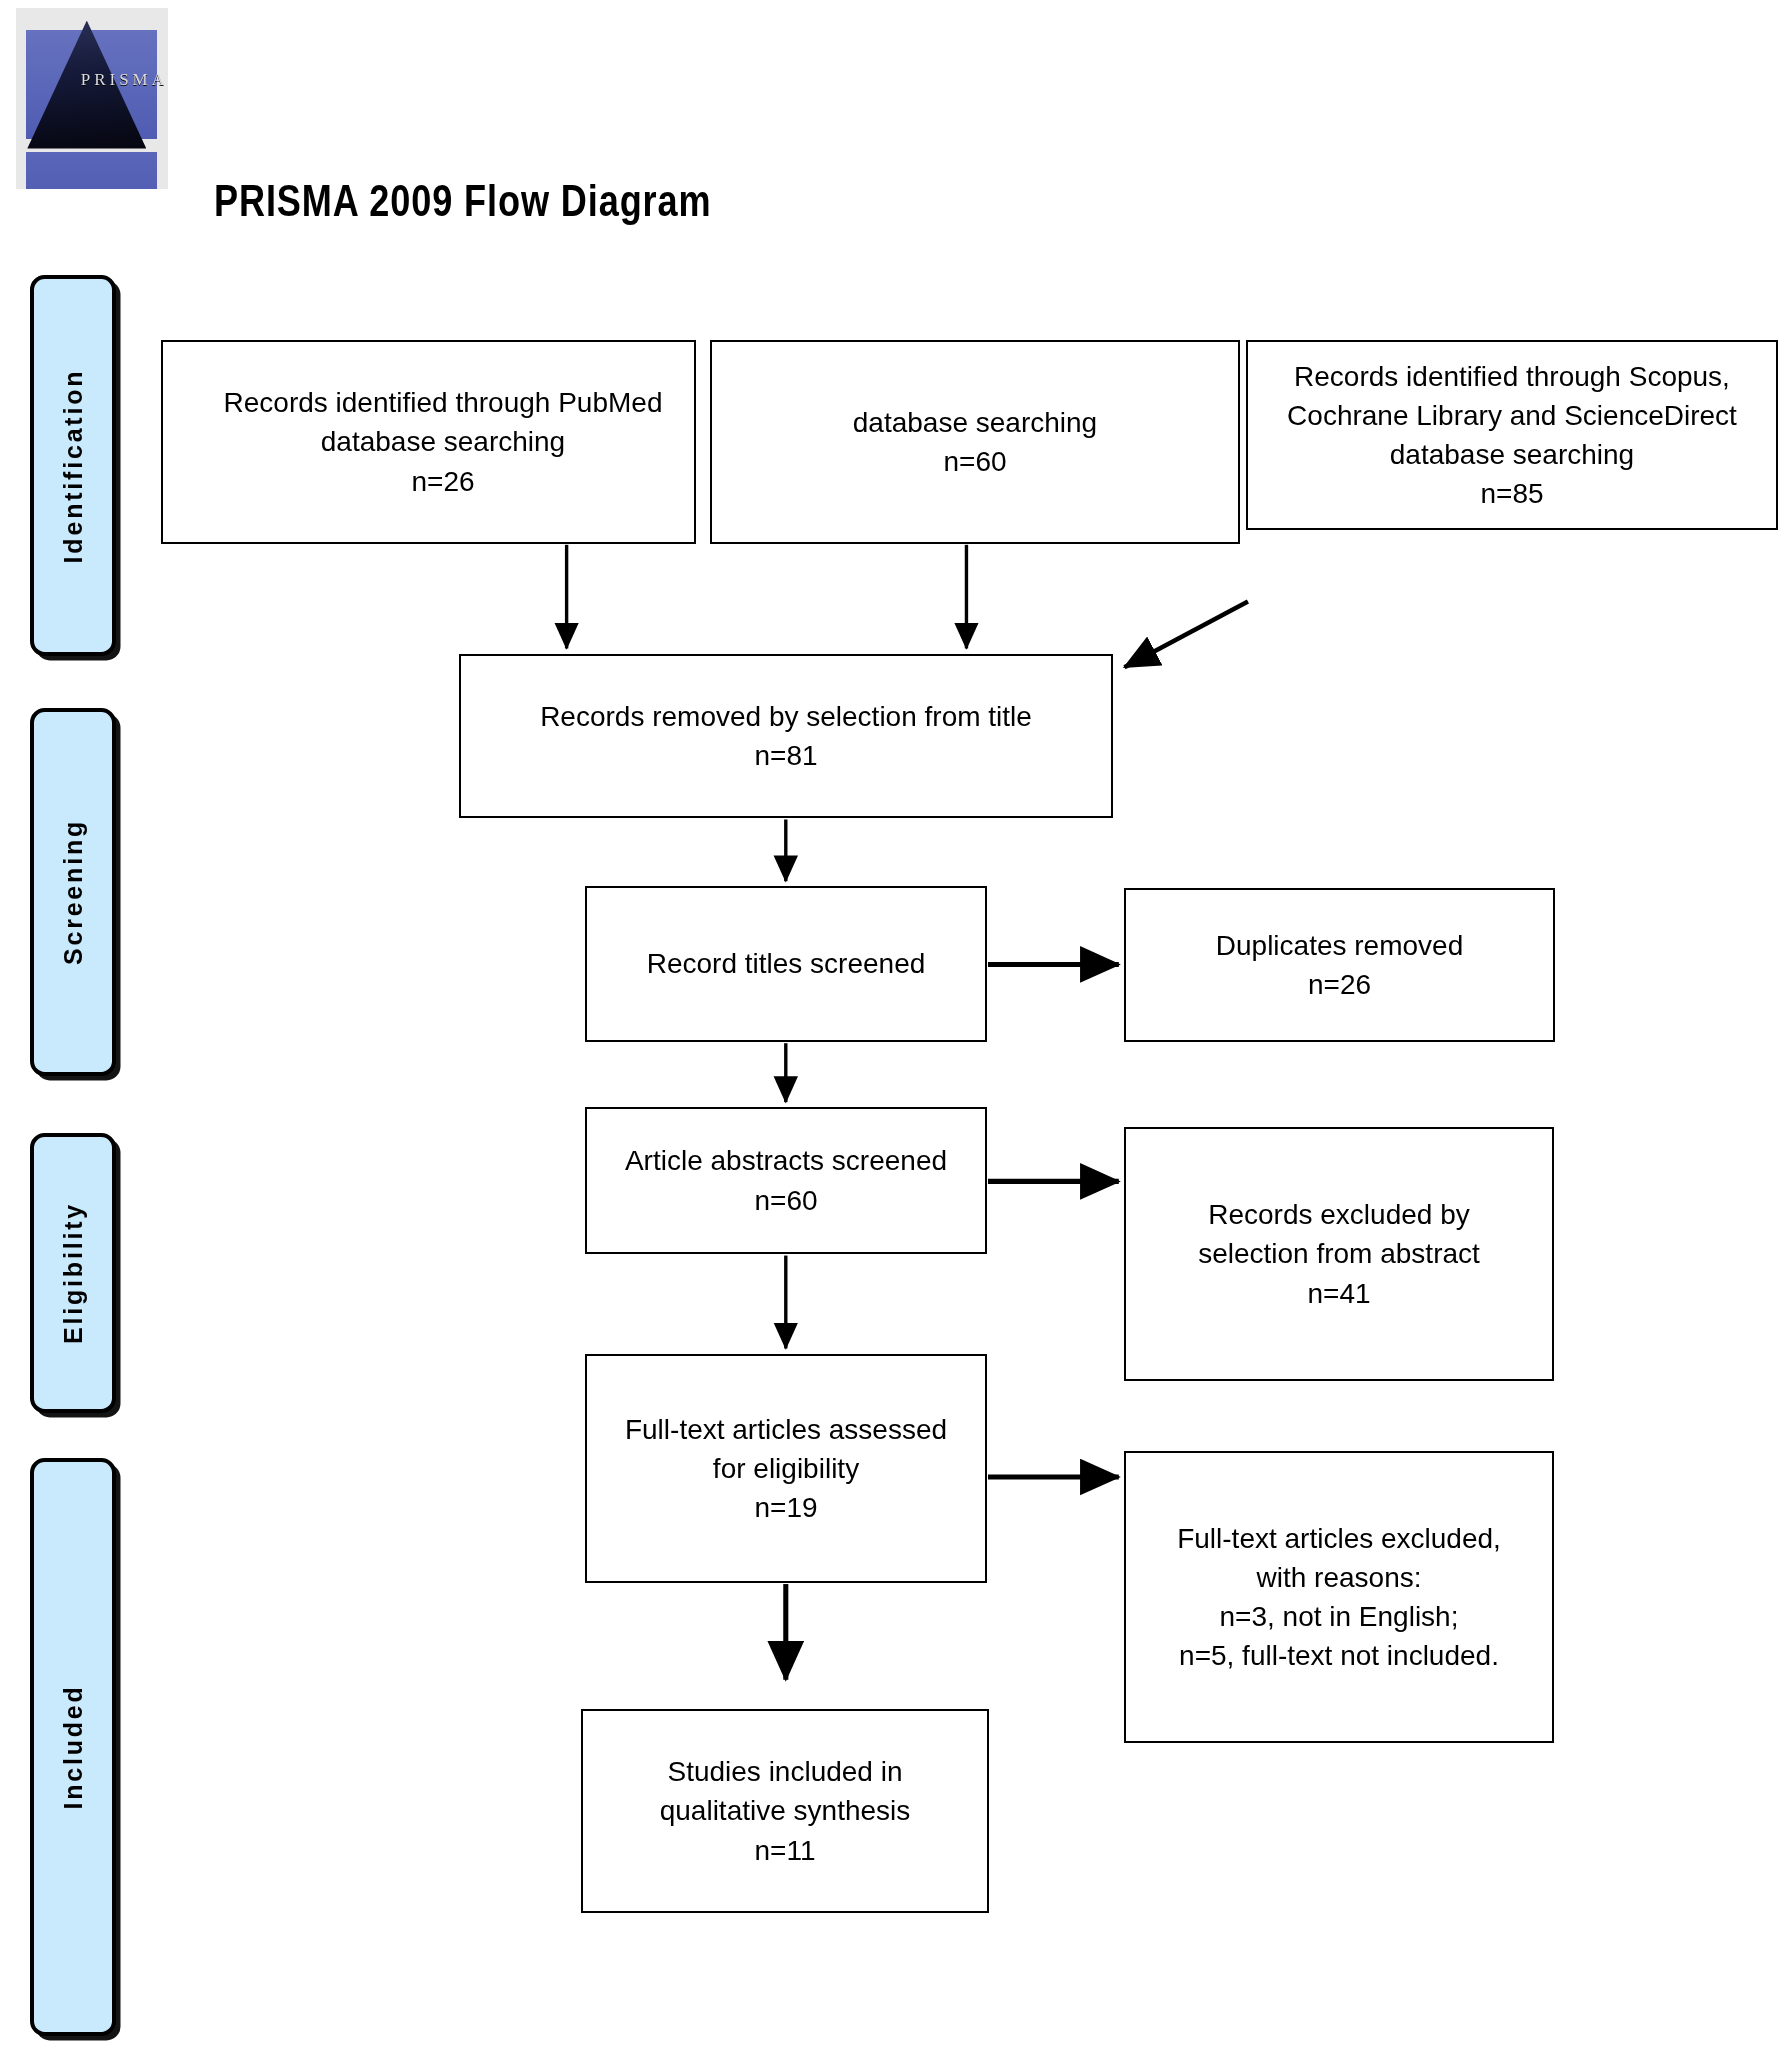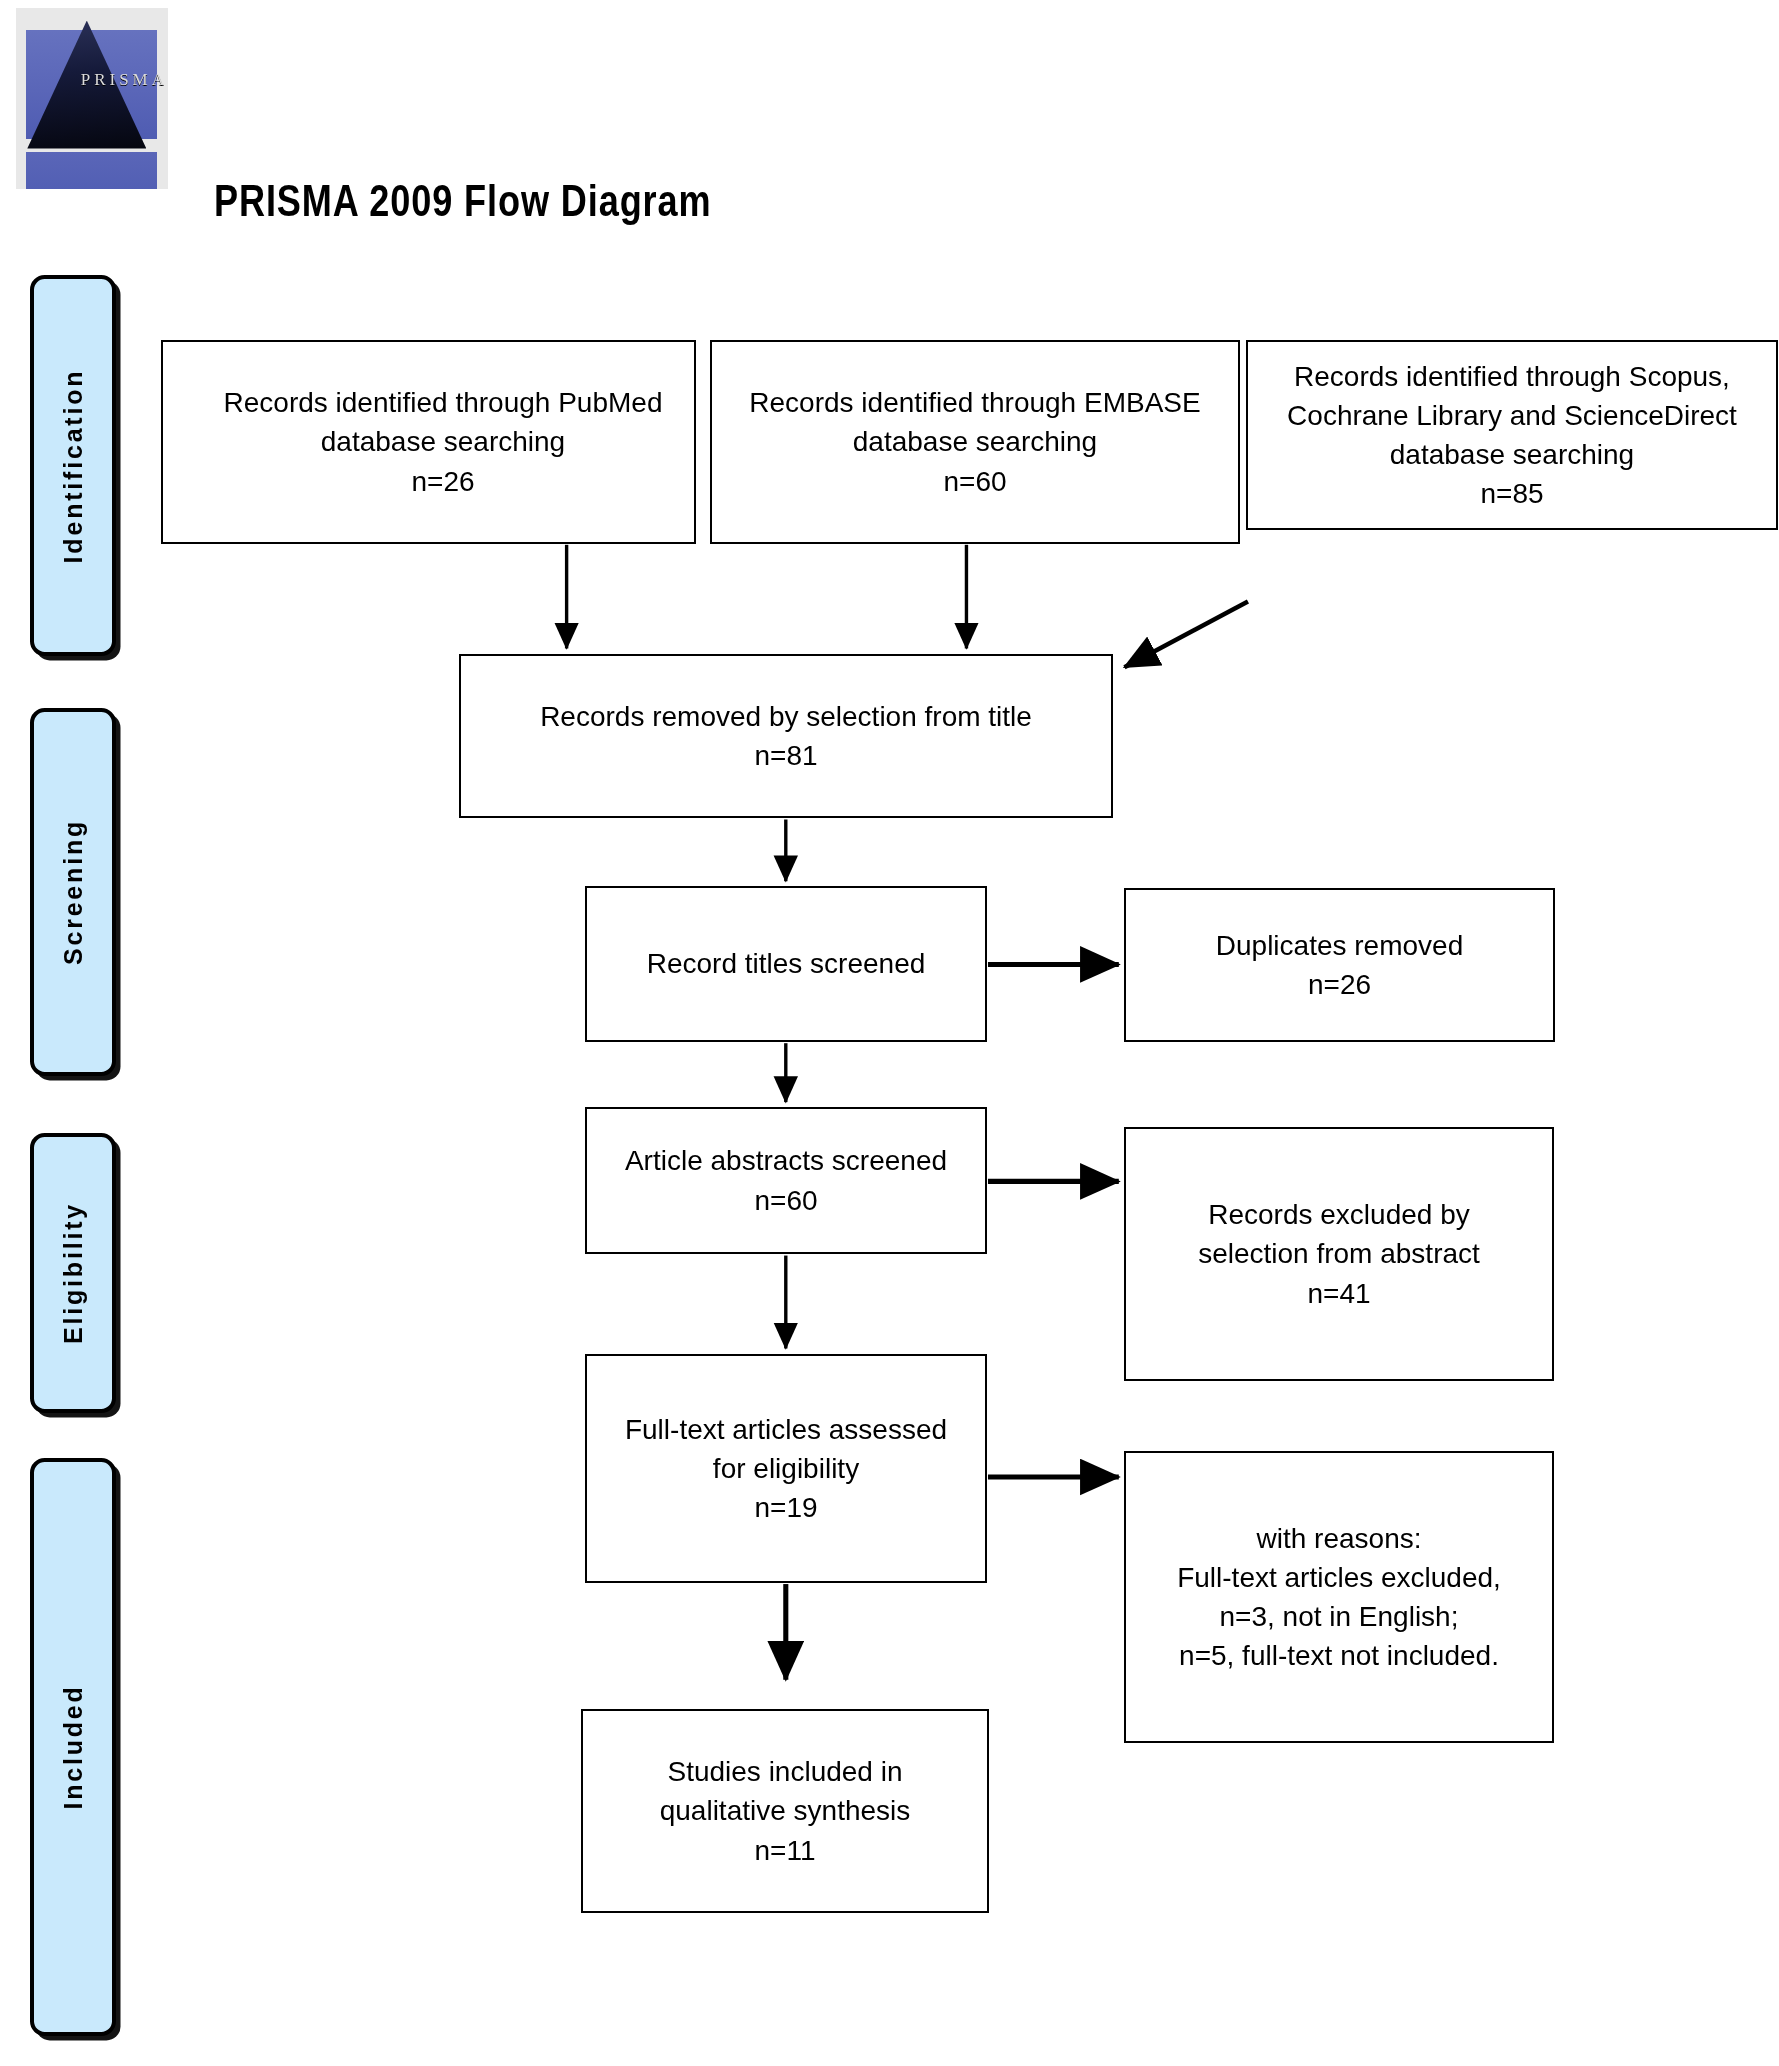--- a/index.html
+++ b/index.html
@@ -172,21 +172,20 @@
 <div class="box" id="box-pubmed">
   <div class="txt">
     <div>Records identified through PubMed</div>
     <div>database searching</div>
     <div>n=26</div>
   </div>
 </div>
 
 <div class="box" id="box-embase">
   <div class="txt">
-    <div>Records identified through EMBASE</div>
     <div>database searching</div>
     <div>n=60</div>
   </div>
 </div>
 
 <div class="box" id="box-scopus">
   <div class="txt">
     <div>Records identified through Scopus,</div>
     <div>Cochrane Library and ScienceDirect</div>
     <div>database searching</div>
@@ -232,22 +231,22 @@
 <div class="box" id="box-fulltext">
   <div class="txt">
     <div>Full-text articles assessed</div>
     <div>for eligibility</div>
     <div>n=19</div>
   </div>
 </div>
 
 <div class="box" id="box-excl-full">
   <div class="txt">
+    <div>Full-text articles excluded,</div>
     <div>with reasons:</div>
-    <div>Full-text articles excluded,</div>
     <div>n=3, not in English;</div>
     <div>n=5, full-text not included.</div>
   </div>
 </div>
 
 <div class="box" id="box-included">
   <div class="txt">
     <div>Studies included in</div>
     <div>qualitative synthesis</div>
     <div>n=11</div>

